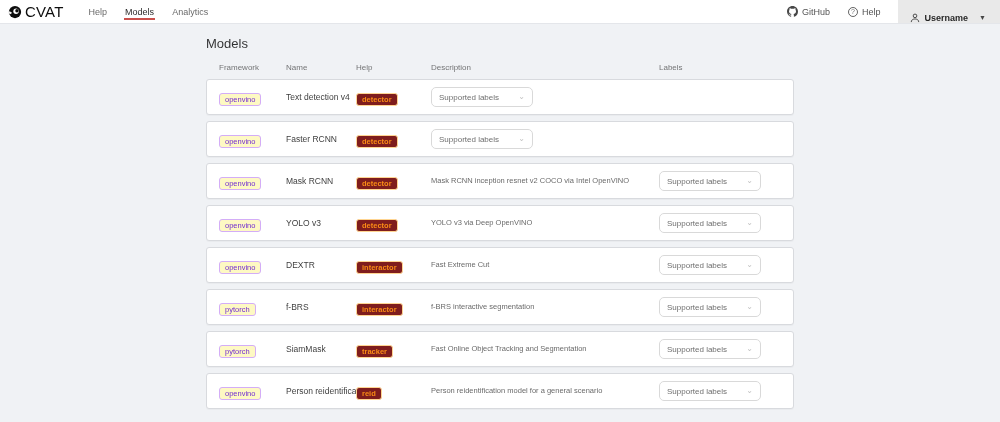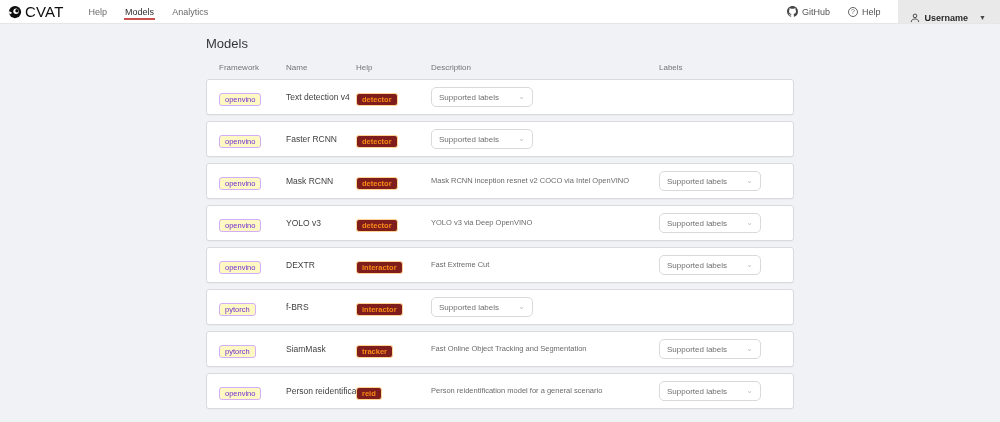--- a/index.html
+++ b/index.html
@@ -279,20 +279,21 @@
   </div>
 
   <div class="grid-cols model-card">
     <div class="cell">
       <span class="tag tag-purple">pytorch</span>
     </div>
     <div class="cell model-name">f-BRS</div>
     <div class="cell">
       <span class="tag tag-orange">interactor</span>
     </div>
+    <div class="cell model-desc">f-BRS interactive segmentation</div>
     <div class="cell">
       <div class="labels-select">
         <span class="labels-select-text">Supported labels</span>
         <span class="chevron">⌄</span>
       </div>
     </div>
   </div>
 
   <div class="grid-cols model-card">
     <div class="cell">

